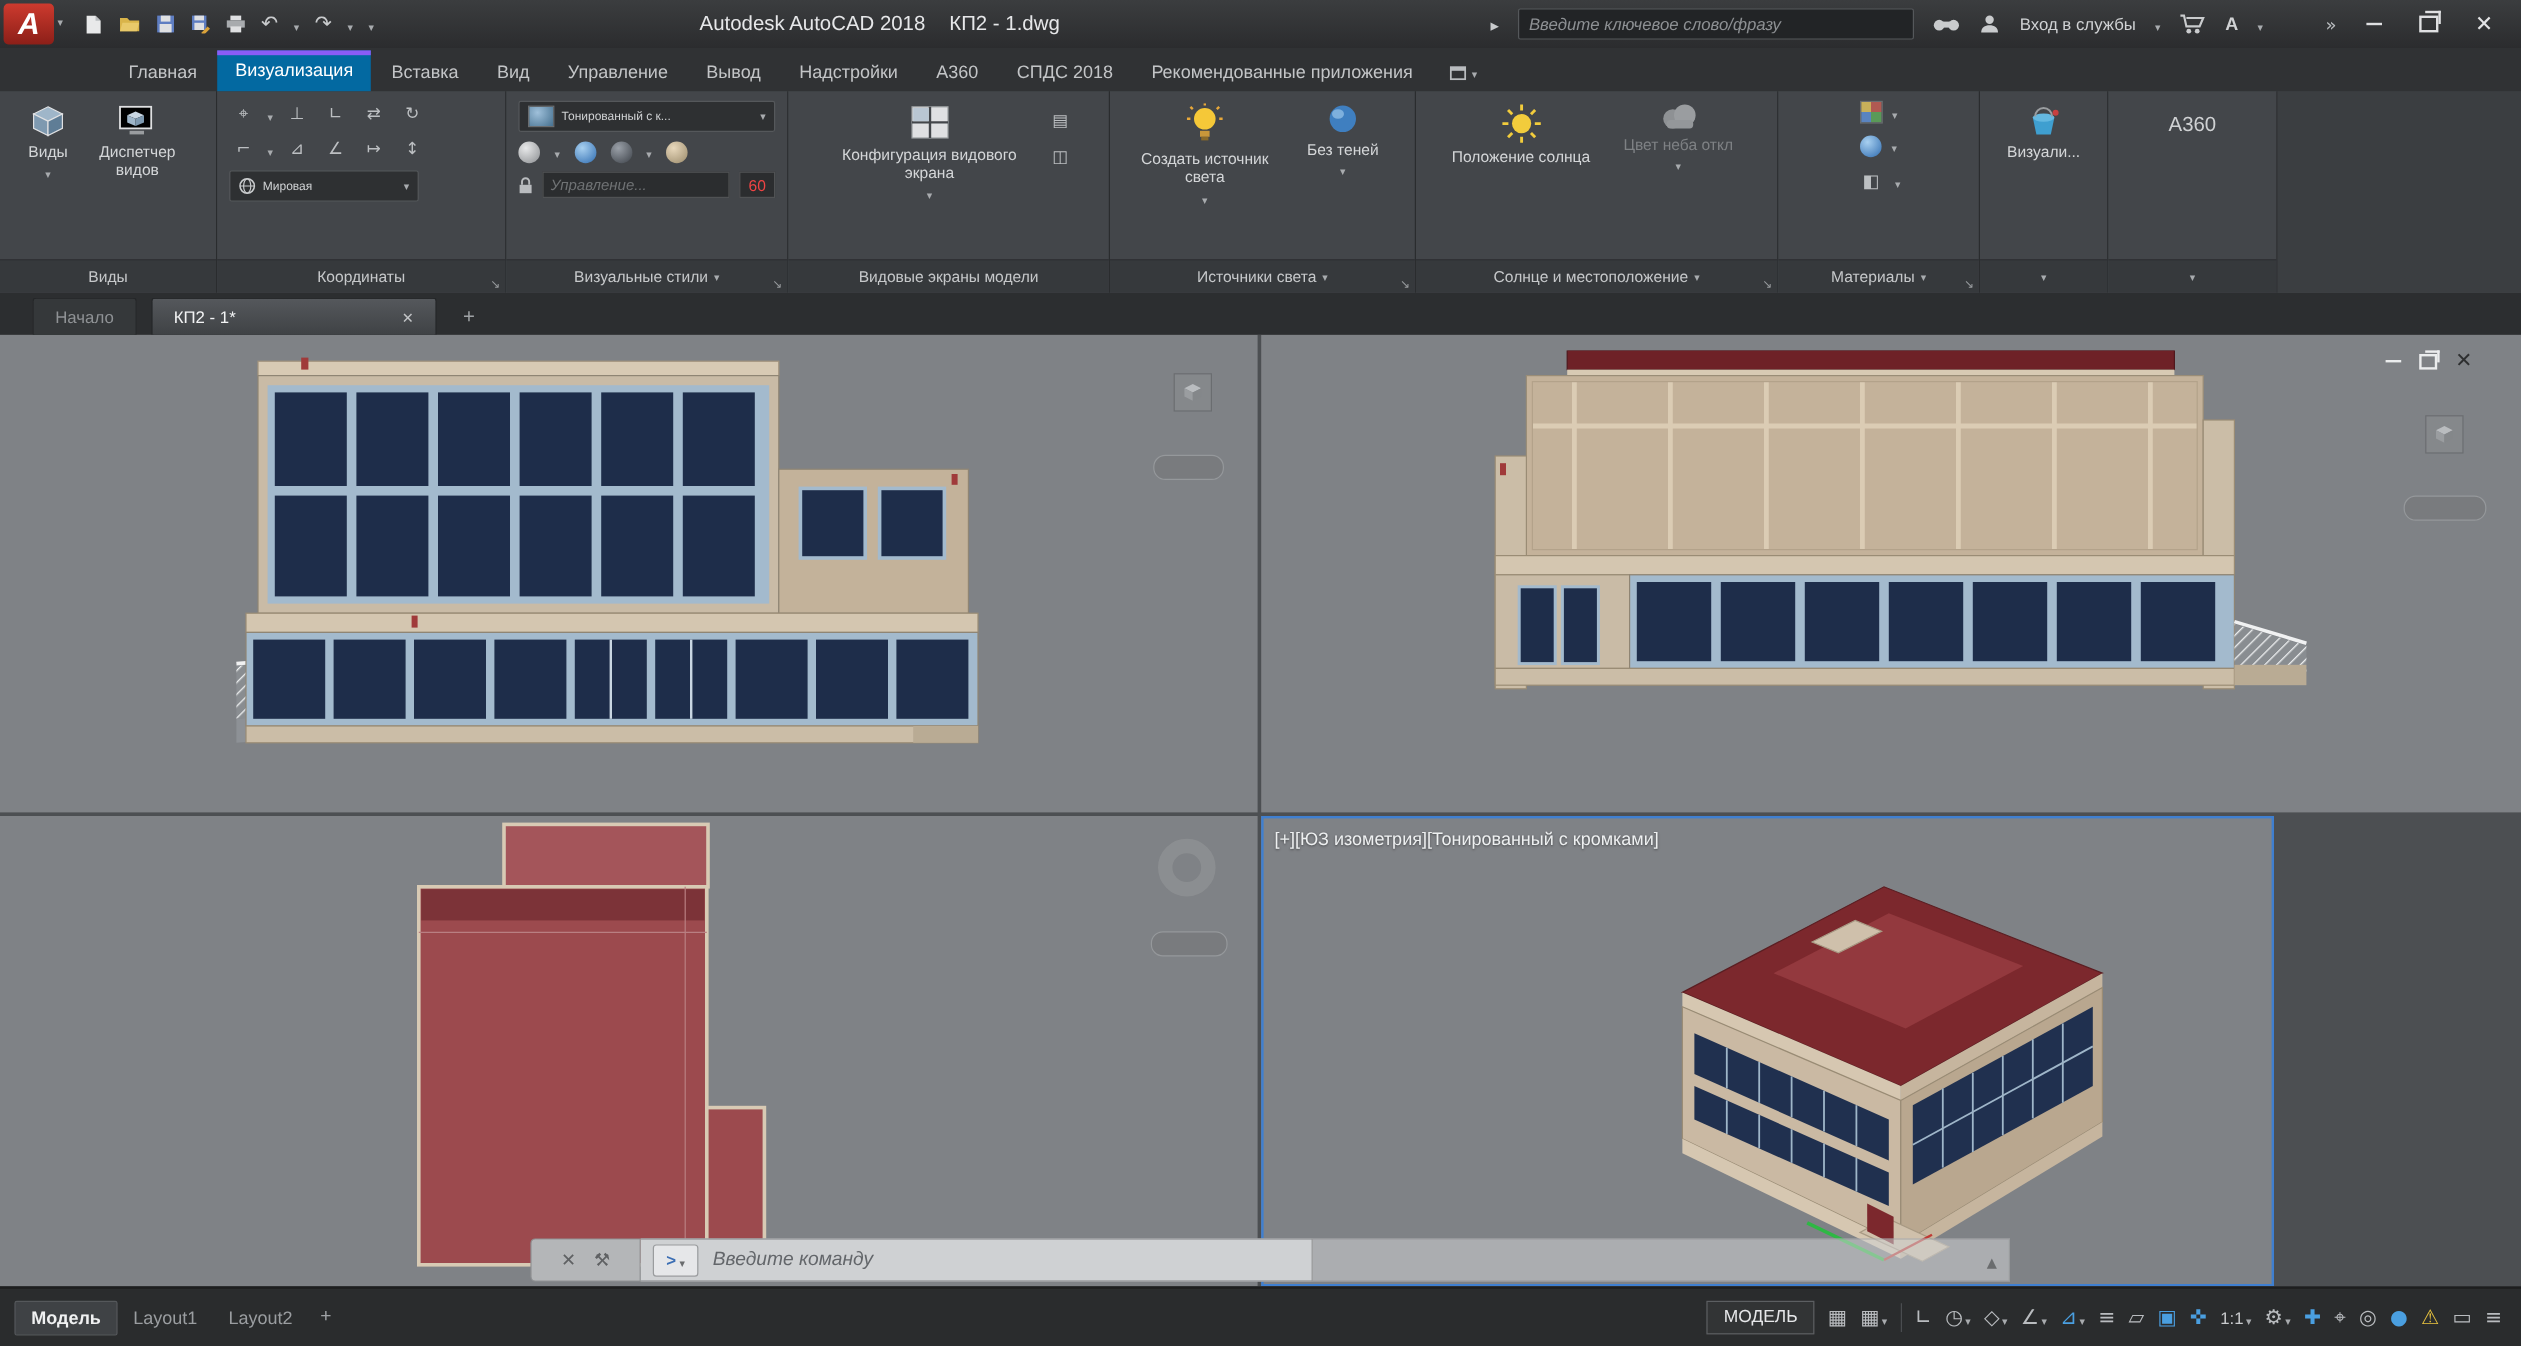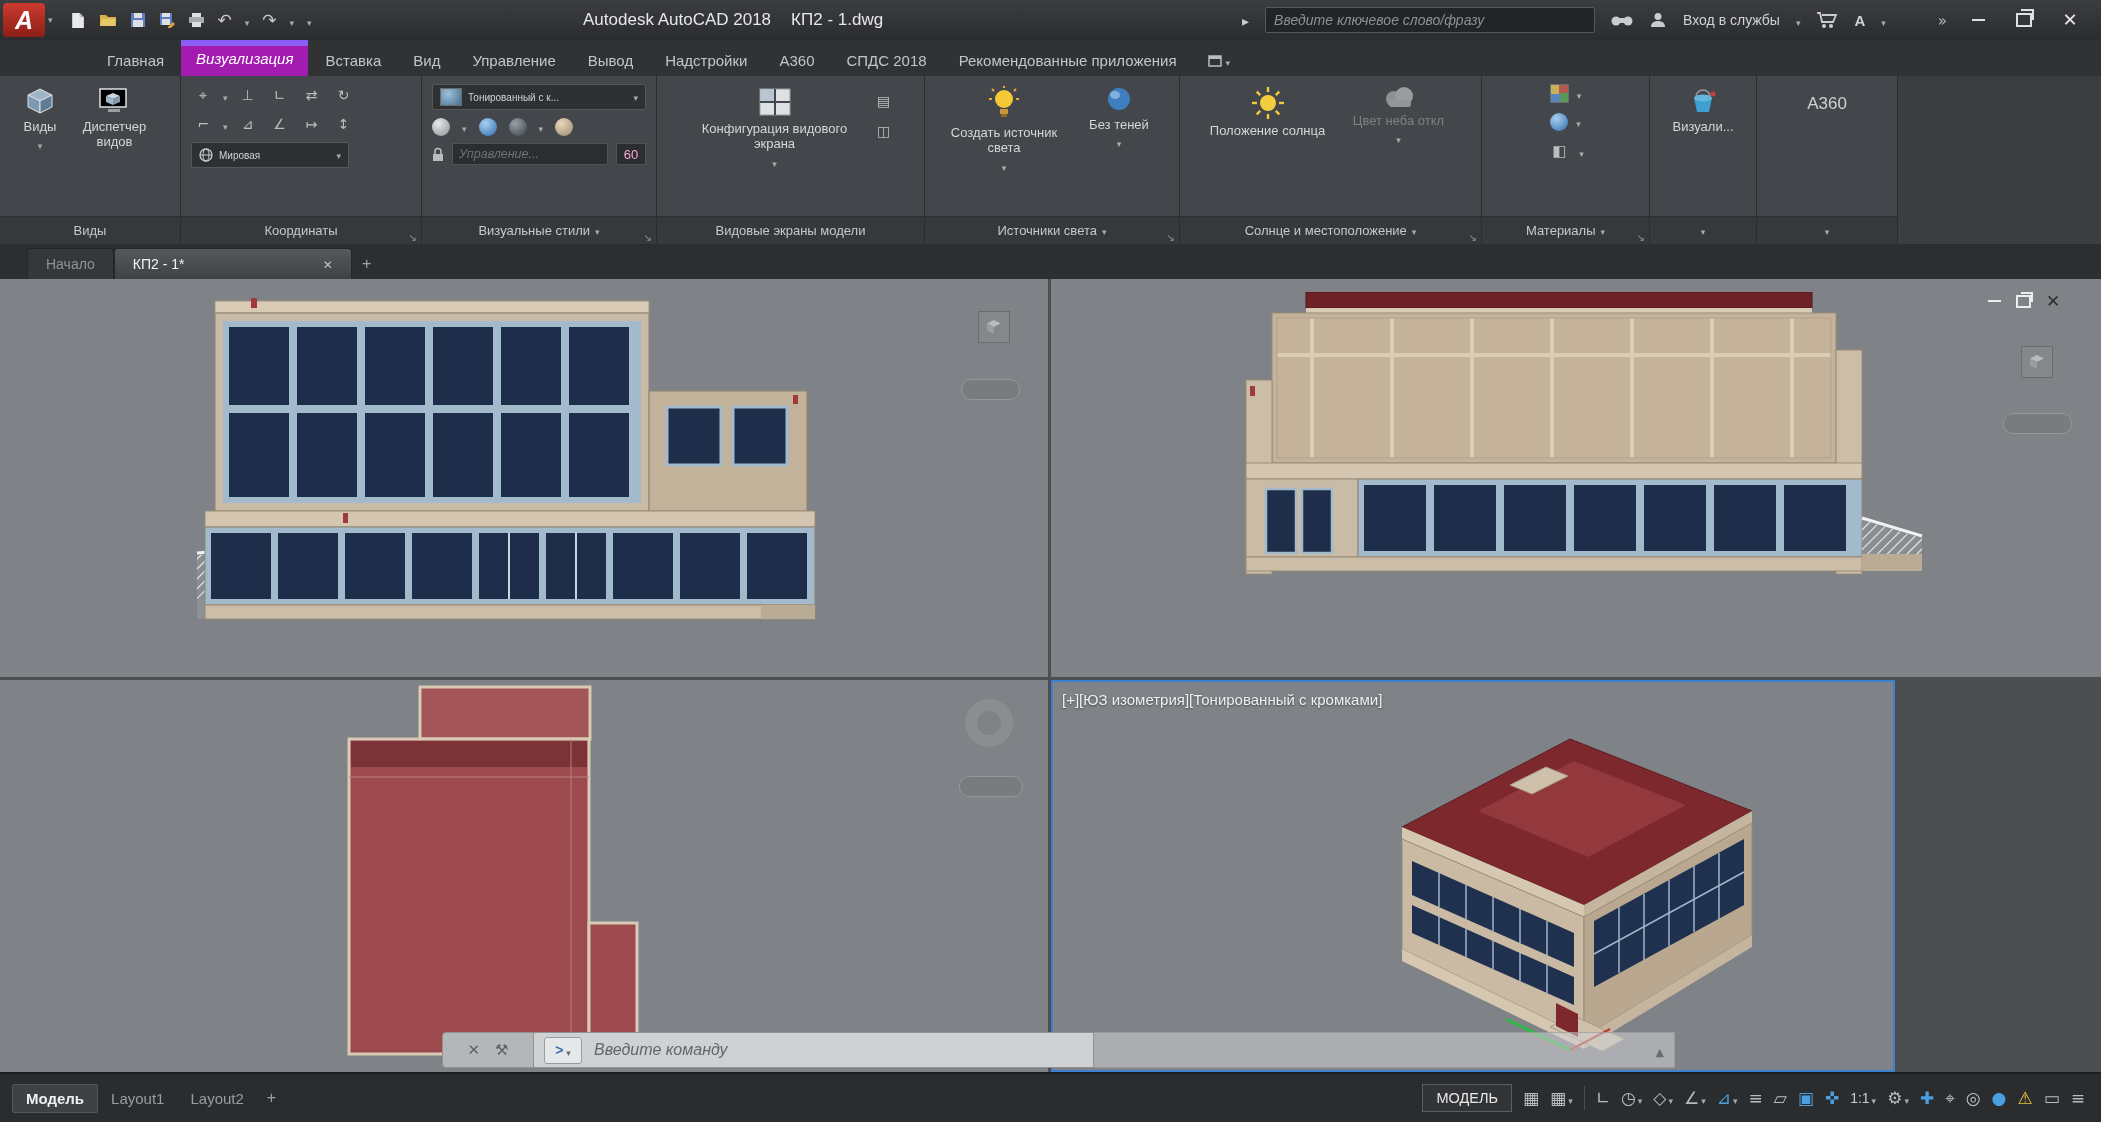--- a/index.html
+++ b/index.html
@@ -33,21 +33,21 @@
   .restore-box{position:relative;display:block;width:12px;height:10px;border:2px solid #dfe0e2;}
   .restore-box::before{content:"";position:absolute;left:3px;top:-6px;width:11px;height:9px;
     border:2px solid #dfe0e2;border-left:none;border-bottom:none;}
   .wc-close{color:#e3e4e6;font-size:18px;}
   .comm-a{font-size:15px;color:#d0d2d4;font-weight:bold;}
 
   
   .ribbon-tabs{position:absolute;left:0;top:40px;right:0;height:36px;background:#303234;
     display:flex;align-items:flex-end;padding-left:92px;gap:2px;z-index:29;}
   .rtab{height:30px;line-height:30px;padding:0 15px;font-size:15px;color:#c3c5c7;white-space:nowrap;}
-  .rtab.active{background:#a21caf;color:#ffffff;border-top:6px solid #8b5cf6;line-height:26px;font-style:italic;}
+  .rtab.active{background:#0369a1;color:#ffffff;border-top:4px solid #8b5cf6;line-height:26px;}
   .rtab-opt{margin-left:14px;height:30px;display:flex;align-items:center;gap:4px;color:#b9bcbf;font-size:13px;}
 
   
   .ribbon{position:absolute;left:0;top:76px;right:0;height:168px;background:#3b3e41;display:flex;z-index:28;}
   .panel{height:168px;background:#43464a;border-right:1px solid #2a2c2e;display:flex;flex-direction:column;box-sizing:border-box;}
   .panel-body{flex:1;display:flex;align-items:flex-start;justify-content:center;gap:8px;padding:8px 4px 2px;box-sizing:border-box;}
   .panel-body.col{flex-direction:column;align-items:stretch;justify-content:flex-start;padding:8px 10px 2px;gap:7px;}
   .panel-title{height:27px;background:#36393c;border-top:1px solid #2e3033;color:#c6c8ca;font-size:13px;
     display:flex;align-items:center;justify-content:center;gap:5px;position:relative;}
   .panel-title .diag{position:absolute;right:4px;bottom:1px;font-size:10px;color:#96999c;}
@@ -62,36 +62,36 @@
   .icg.g1::after{content:"⌖";} .icg.g2::after{content:"⊥";} .icg.g3::after{content:"∟";}
   .icg.g4::after{content:"⇄";} .icg.g5::after{content:"↻";} .icg.g6::after{content:"⌐";}
   .icg.g7::after{content:"⊿";} .icg.g8::after{content:"∠";} .icg.g9::after{content:"↦";}
   .icg.g10::after{content:"↕";}
   .dropfield{display:flex;align-items:center;gap:6px;background:#2e3032;border:1px solid #55585b;
     border-radius:2px;height:26px;padding:0 7px;font-size:10px;color:#cfd1d3;box-sizing:border-box;}
   .swatch{width:20px;height:16px;background:radial-gradient(circle at 35% 30%,#9fc0da,#45708f);border:1px solid #6a6d70;}
   .opfield{flex:1;display:flex;align-items:center;background:#2b2d2f;border:1px solid #505254;height:22px;
     padding:0 6px;color:#6f7274;font-style:italic;font-size:12.5px;box-sizing:border-box;}
   .opval{width:30px;height:22px;display:flex;align-items:center;justify-content:center;background:#2b2d2f;
-    border:1px solid #505254;color:#f9a8d4;font-size:13px;box-sizing:border-box;}
+    border:1px solid #505254;color:#ef4444;font-size:13px;box-sizing:border-box;}
   .sphere{width:18px;height:18px;border-radius:50%;}
   .sph-gray{background:radial-gradient(circle at 35% 30%,#e8e9ea,#8a8d90);}
   .sph-blue{background:radial-gradient(circle at 35% 30%,#a8d0f0,#2f6cb0);}
   .sph-dark{background:radial-gradient(circle at 35% 30%,#9aa0a8,#3c4148);}
   .sph-tan{background:radial-gradient(circle at 35% 30%,#e8d8bc,#9a8a6a);}
   .matgrid{width:17px;height:17px;background:conic-gradient(#b05a52 0 25%,#5a9a58 0 50%,#5a84c0 0 75%,#c8b05a 0);border:1px solid #6a6d70;}
   .mapicon::after{content:"◧";color:#bcbfc2;font-size:15px;}
   .vpminis{display:flex;flex-direction:column;gap:8px;margin-top:6px;}
   .vpm1::after{content:"▤";} .vpm2::after{content:"◫";}
   .a360big{width:100%;text-align:center;font-size:17px;color:#cfd1d3;margin-top:10px;}
   .ribbon-fill{flex:1;background:#3b3e41;}
 
   
   .file-tabs{position:absolute;left:0;top:244px;right:0;height:35px;background:#2c2e30;display:flex;
-    align-items:flex-end;padding-left:27px;gap:0;z-index:27;}
+    align-items:flex-end;padding-left:27px;gap:12px;z-index:27;}
   .ftab{height:30px;display:flex;align-items:center;gap:12px;padding:0 18px;font-size:14px;color:#8f9295;
     background:#35383a;border:1px solid #242628;border-bottom:none;border-radius:3px 3px 0 0;}
   .ftab.active{background:linear-gradient(#55585c,#3f4245);color:#f2f3f4;min-width:200px;justify-content:space-between;}
   .ftab .x::after{content:"✕";font-size:12px;color:#c3c5c7;}
   .ftab-plus{height:30px;display:flex;align-items:center;padding:0 10px;color:#9fa2a5;font-size:17px;}
 
   
   .canvas{position:absolute;left:0;top:279px;width:2101px;height:793px;background:#4c4f52;overflow:hidden;}
   .vp{position:absolute;background:#7f8286;overflow:hidden;}
   #vp-tl{left:0;top:0;width:1048px;height:398px;}

